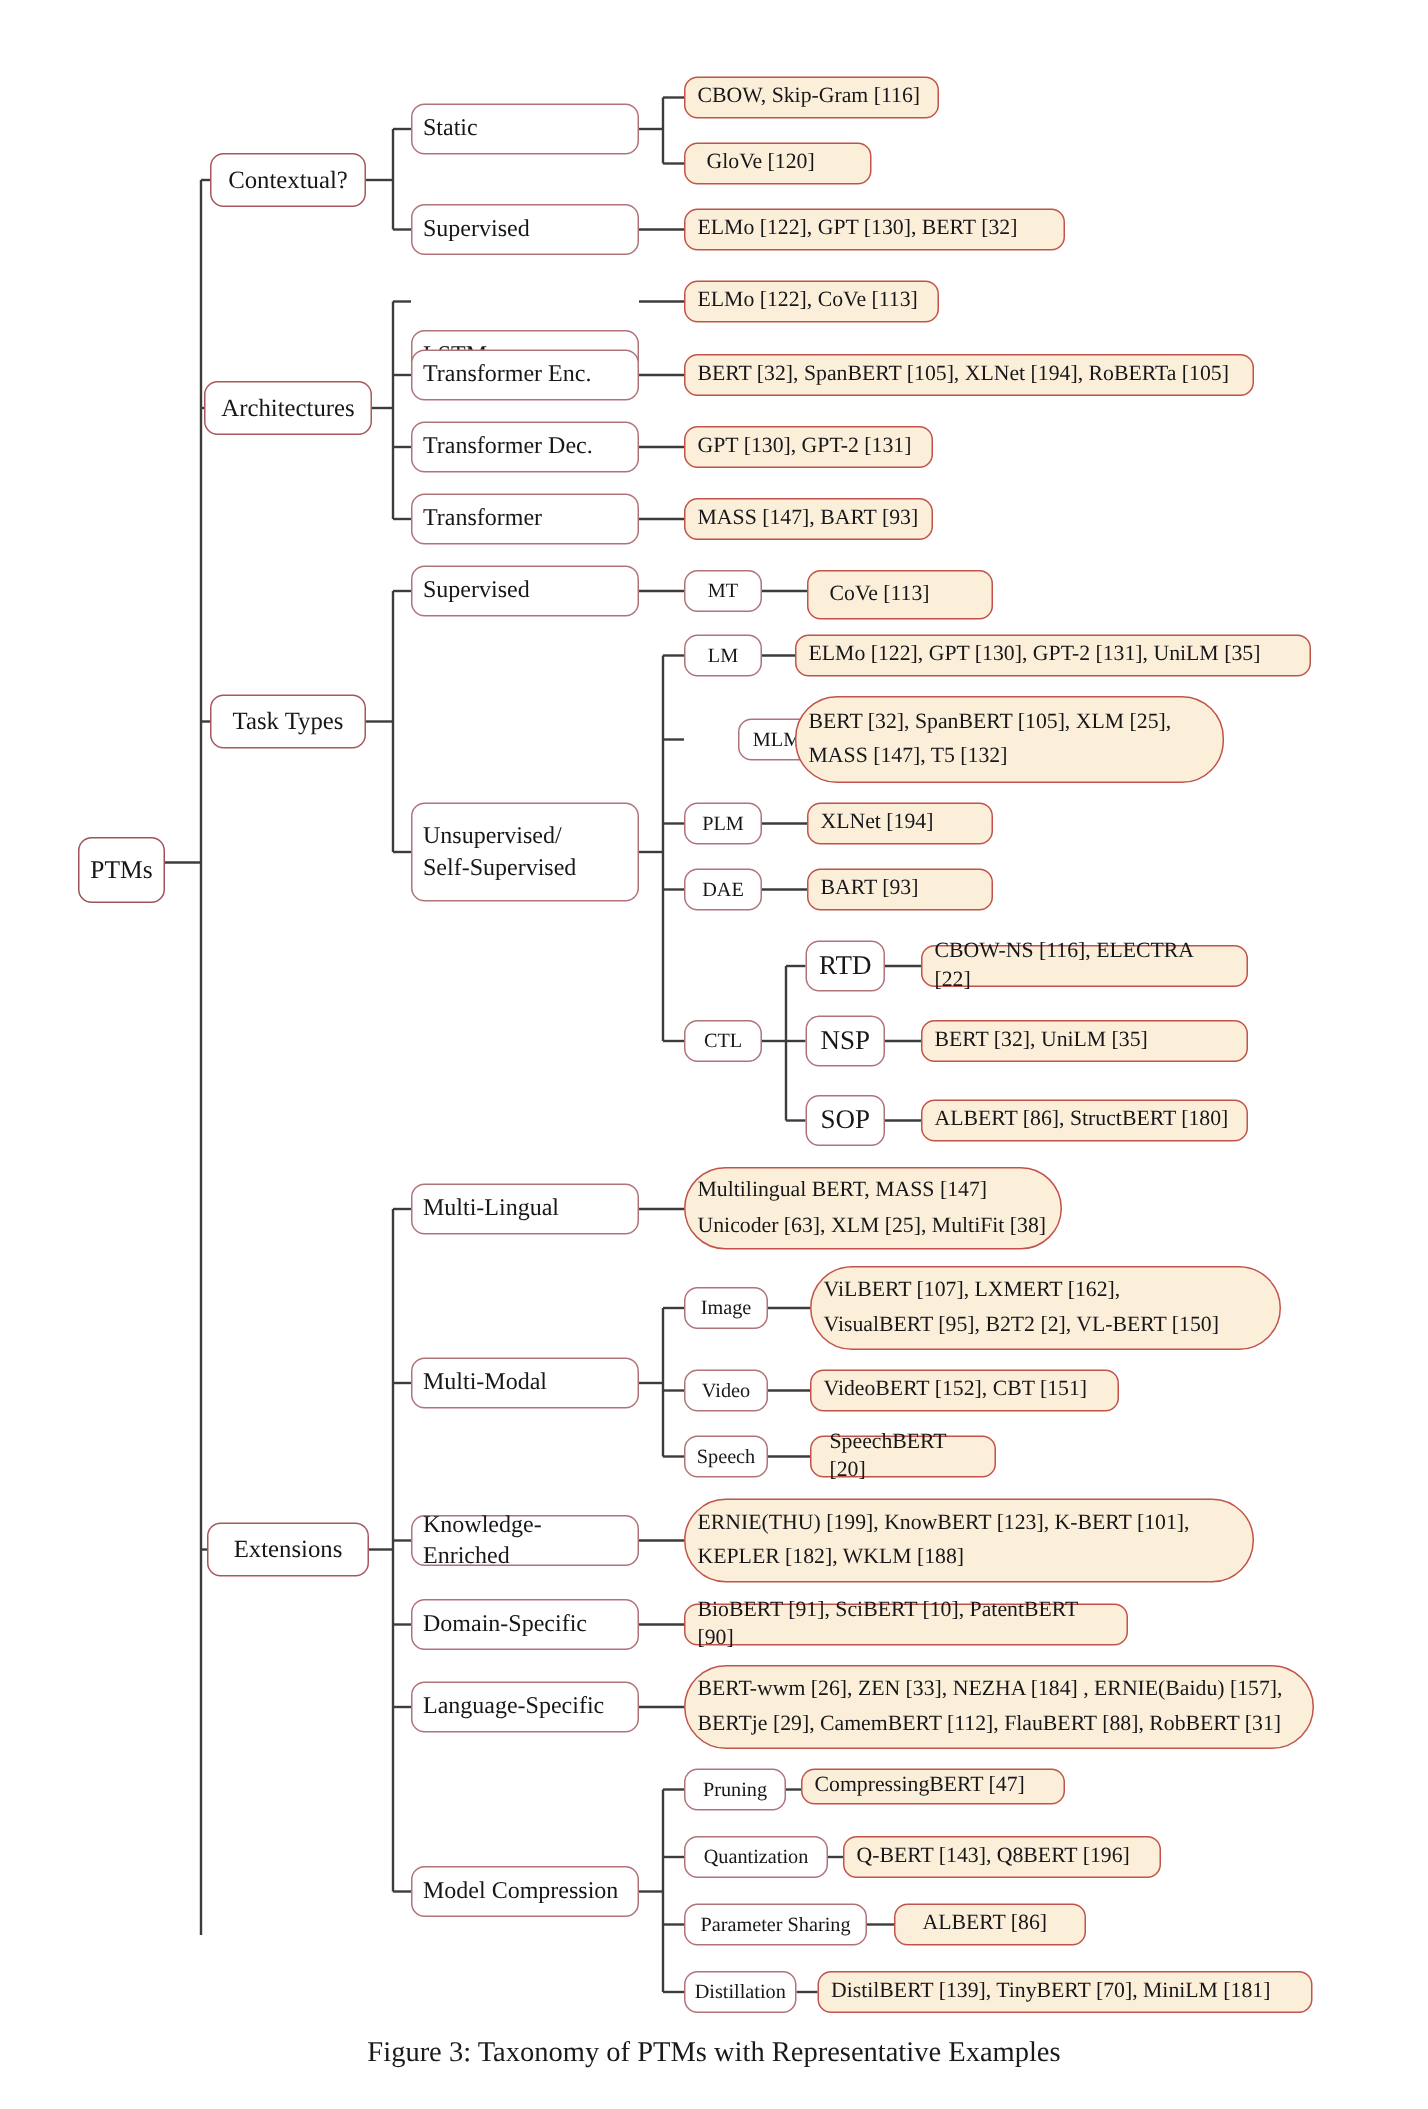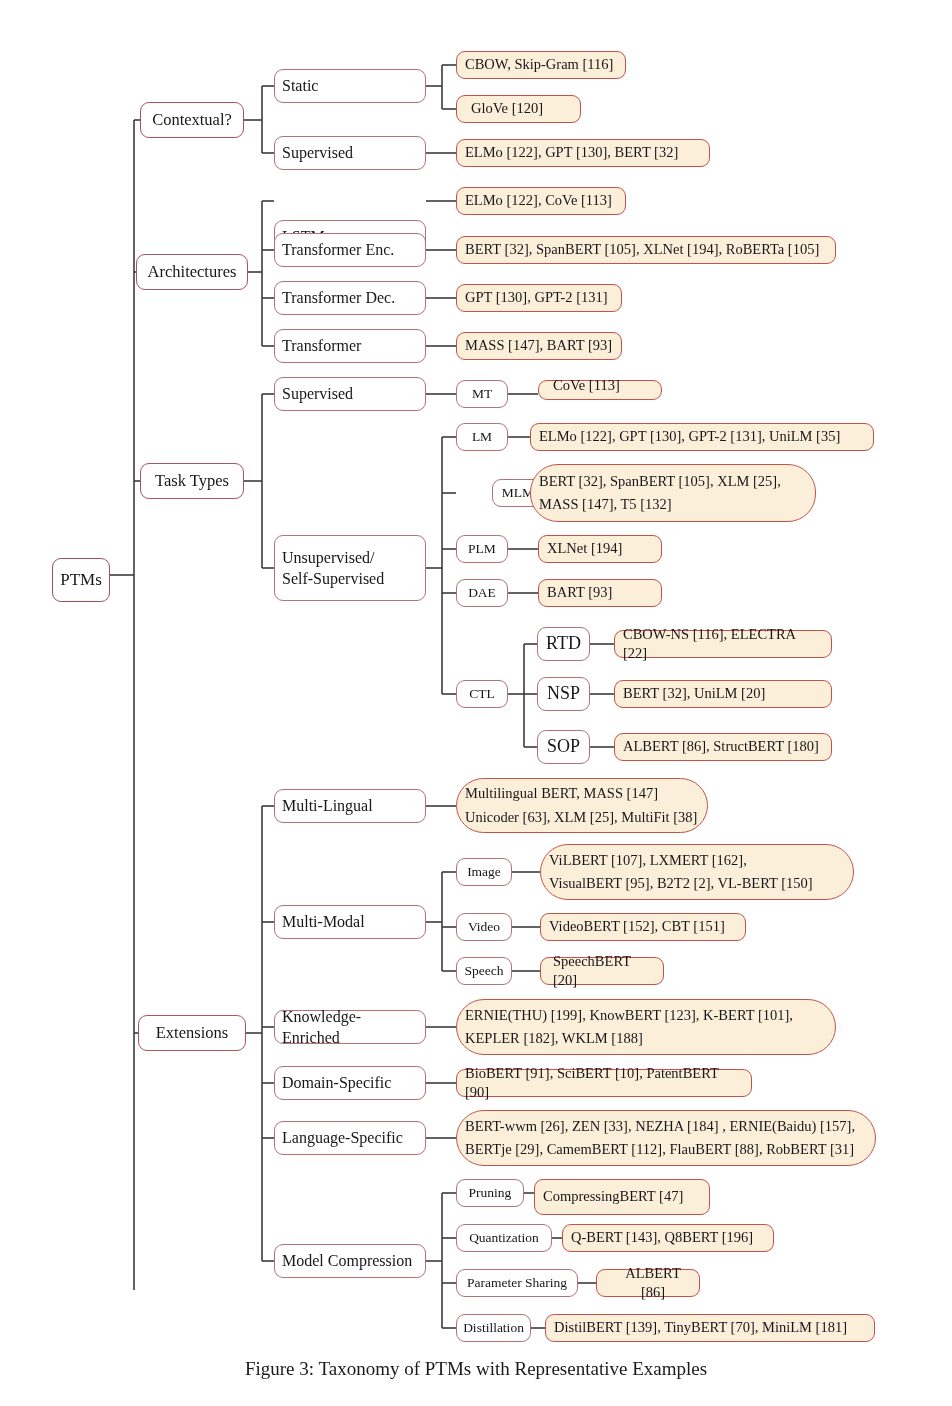--- a/index.html
+++ b/index.html
@@ -332,41 +332,41 @@
   <div class="node n-leaf" style="left:456px; top:236px; width:380px; height:28px;align-items:center;">
     <span>BERT [32], SpanBERT [105], XLNet [194], RoBERTa [105]</span>
   </div>
   <div class="node n-leaf" style="left:456px; top:284px; width:166px; height:28px;">
     <span>GPT [130], GPT-2 [131]</span>
   </div>
   <div class="node n-leaf" style="left:456px; top:332px; width:166px; height:28px;">
     <span>MASS [147], BART [93]</span>
   </div>
 
-  <div class="node n-leaf" style="left:538px; top:380px; width:124px; height:20px; padding-left:14px;align-items:flex-end;">
+  <div class="node n-leaf" style="left:538px; top:380px; width:124px; height:33px; padding-left:14px;">
     <span>CoVe [113]</span>
   </div>
   <div class="node n-leaf" style="left:530px; top:423px; width:344px; height:28px;">
     <span>ELMo [122], GPT [130], GPT-2 [131], UniLM [35]</span>
   </div>
   <div class="node n-leaf two-line" style="left:530px; top:464px; width:286px; height:58px;">
     <span>BERT [32], SpanBERT [105], XLM [25],
 MASS [147], T5 [132]</span>
   </div>
   <div class="node n-leaf" style="left:538px; top:535px; width:124px; height:28px;">
     <span>XLNet [194]</span>
   </div>
   <div class="node n-leaf" style="left:538px; top:579px; width:124px; height:28px;">
     <span>BART [93]</span>
   </div>
   <div class="node n-leaf" style="left:614px; top:630px; width:218px; height:28px;">
     <span>CBOW-NS [116], ELECTRA [22]</span>
   </div>
   <div class="node n-leaf" style="left:614px; top:680px; width:218px; height:28px;">
-    <span>BERT [32], UniLM [20]</span>
+    <span>BERT [32], UniLM [35]</span>
   </div>
   <div class="node n-leaf" style="left:614px; top:733px; width:218px; height:28px;text-align:right;">
     <span>ALBERT [86], StructBERT [180]</span>
   </div>
 
   <div class="node n-leaf two-line" style="left:456px; top:778px; width:252px; height:55px;">
     <span>Multilingual BERT, MASS [147]
 Unicoder [63], XLM [25], MultiFit [38]</span>
   </div>
   <div class="node n-leaf two-line" style="left:540px; top:844px; width:314px; height:56px;">
@@ -383,27 +383,27 @@
     <span>ERNIE(THU) [199], KnowBERT [123], K-BERT [101],
 KEPLER [182], WKLM [188]</span>
   </div>
   <div class="node n-leaf" style="left:456px; top:1069px; width:296px; height:28px;">
     <span>BioBERT [91], SciBERT [10], PatentBERT [90]</span>
   </div>
   <div class="node n-leaf two-line" style="left:456px; top:1110px; width:420px; height:56px;">
     <span>BERT-wwm [26], ZEN [33], NEZHA [184] , ERNIE(Baidu) [157],
 BERTje [29], CamemBERT [112], FlauBERT [88], RobBERT [31]</span>
   </div>
-  <div class="node n-leaf" style="left:534px; top:1179px; width:176px; height:36px;">
+  <div class="node n-leaf" style="left:534px; top:1179px; width:176px; height:24px;">
     <span>CompressingBERT [47]</span>
   </div>
   <div class="node n-leaf" style="left:562px; top:1224px; width:212px; height:28px;">
     <span>Q-BERT [143], Q8BERT [196]</span>
   </div>
-  <div class="node n-leaf" style="left:596px; top:1269px; width:104px; height:28px; padding-left:18px;text-align:center;">
+  <div class="node n-leaf" style="left:596px; top:1269px; width:128px; height:28px; padding-left:18px;">
     <span>ALBERT [86]</span>
   </div>
   <div class="node n-leaf" style="left:545px; top:1314px; width:330px; height:28px;">
     <span>DistilBERT [139], TinyBERT [70], MiniLM [181]</span>
   </div>
 
   <div id="caption">Figure 3: Taxonomy of PTMs with Representative Examples</div>
 
 </div>
 

